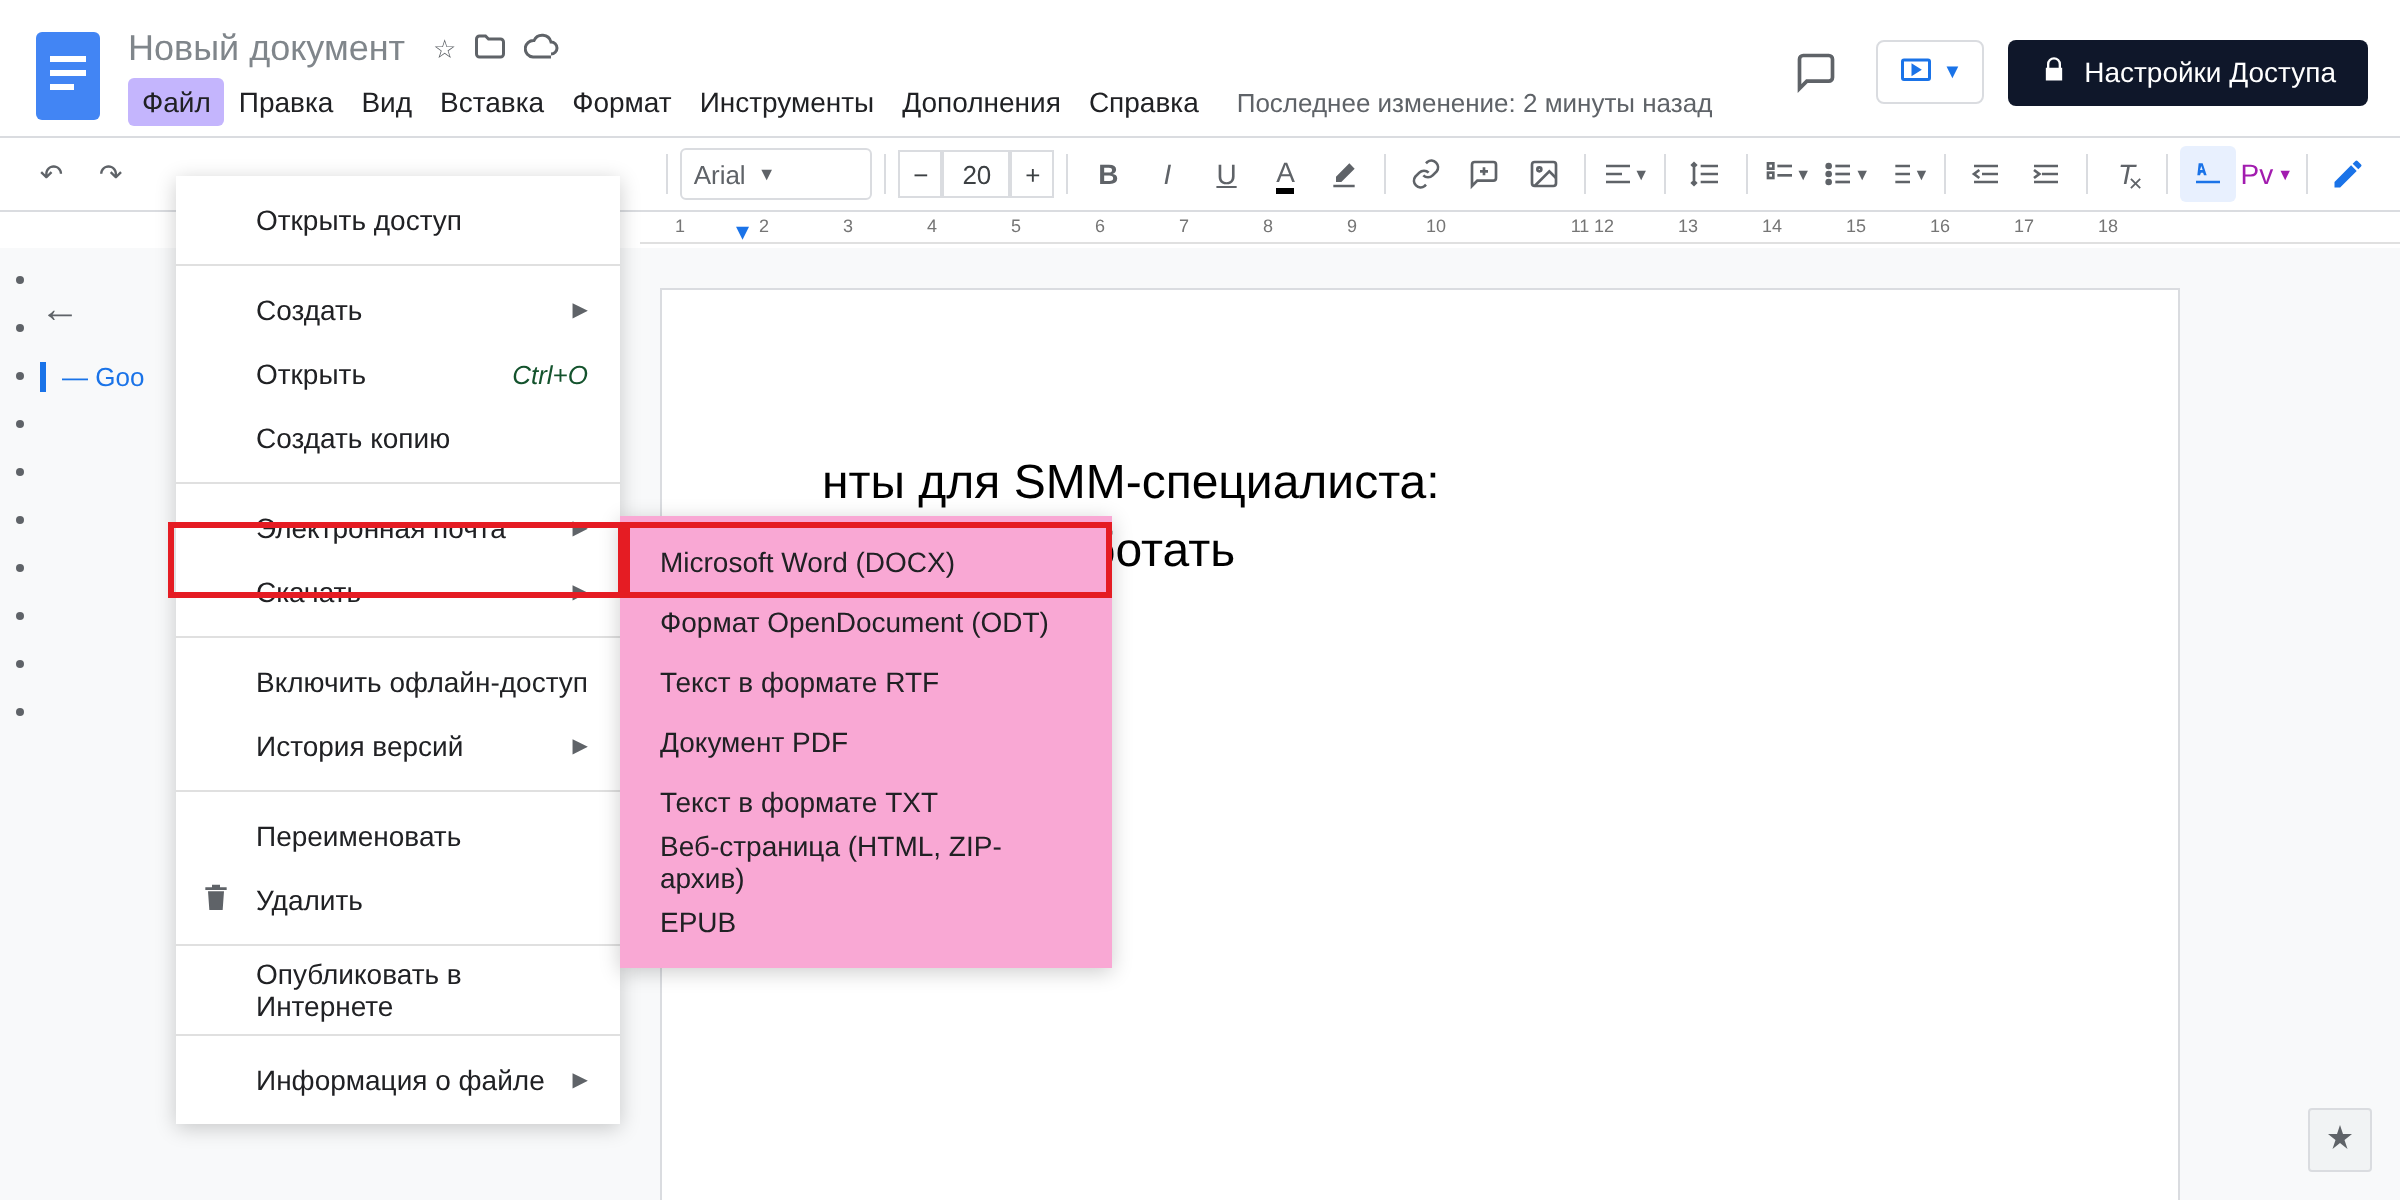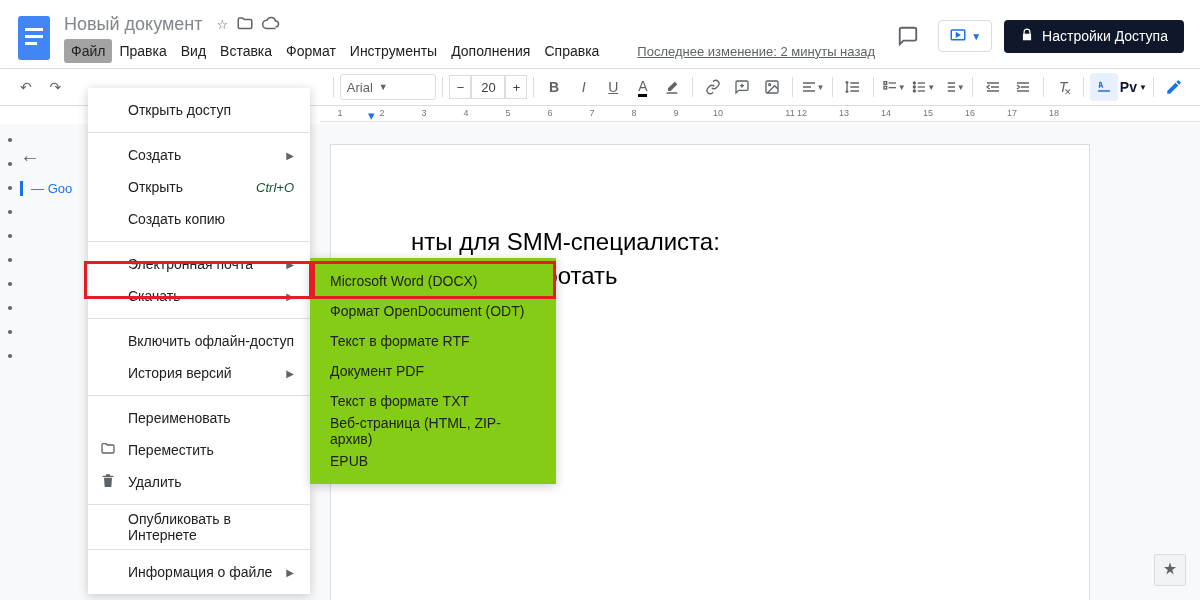--- a/index.html
+++ b/index.html
@@ -42,26 +42,25 @@
   }
   .menu-row { display: flex; align-items: center; height: 26px; }
   .menu-item {
     padding: 4px 7px;
     font-size: 14px;
     color: #202124;
     cursor: pointer;
     border-radius: 3px;
   }
   .menu-item.active {
-    background: #a3a3a3;
+    background: #c4b5fd;
   }
   .last-edit {
-    margin-left: 31px;
-    color: #5f6368;
-    text-decoration: underline;
+    margin-left: 12px;
+    color: #5f6368;
     font-size: 13px;
   }
   .header-right {
     display: flex;
     align-items: center;
     gap: 12px;
     padding-top: 8px;
   }
   .hr-icon {
     width: 36px; height: 36px;
@@ -267,21 +266,21 @@
   .menu-dropdown .mi.highlighted {
     
   }
 
   
   .submenu {
     position: absolute;
     left: 310px;
     top: 258px;
     width: 246px;
-    background: #84cc16;
+    background: #f9a8d4;
     box-shadow: 0 2px 10px rgba(0,0,0,.2);
     z-index: 101;
     padding: 8px 0;
   }
   .submenu .si {
     height: 30px;
     display: flex;
     align-items: center;
     padding: 0 20px;
     font-size: 14px;
@@ -494,21 +493,21 @@
   <div class="tb-sep"></div>
   <div class="tb-btn">
     <span style="position:relative"><i>T</i><span style="position:absolute;right:-4px;bottom:-2px;font-size:9px">✕</span></span>
   </div>
   <div class="tb-sep"></div>
   <div class="tb-btn blue-hl">
     <svg width="16" height="16" viewBox="0 0 24 24" fill="#1a73e8">
         <path d="M3 17h18v2H3zM5 4h3l3 9h-2l-.7-2H6.7L6 13H4zm2 2l-1 3h2z"></path>
       </svg>
   </div>
-  <div class="tb-btn" style="font-weight:bold;color:#0f172a">
+  <div class="tb-btn" style="font-weight:normal;color:#a21caf">
     <span>Pv</span>
       <span style="font-size:8px;margin-left:2px">▼</span>
   </div>
   <div class="tb-sep"></div>
   <div class="tb-right">
     <div class="tb-btn" style="color:#1a73e8">
       <svg width="18" height="18" viewBox="0 0 24 24" fill="#1a73e8">
           <path d="M3 17.25V21h3.75L17.81 9.94l-3.75-3.75L3 17.25zM20.71 7.04a1 1 0 0 0 0-1.41l-2.34-2.34a1 1 0 0 0-1.41 0l-1.83 1.83 3.75 3.75 1.83-1.83z"></path>
         </svg>
     </div>
@@ -601,26 +600,20 @@
     </div>
   <div class="mi">
       <span>История версий</span>
       <span class="arrow">▶</span>
     </div>
   <div class="divider"></div>
   <div class="mi">
       <span>Переименовать</span>
     </div>
   <div class="mi">
-    <span class="mi-icon"><svg width="16" height="16" viewBox="0 0 24 24" fill="none" stroke="#5f6368" stroke-width="2">
-          <path d="M3 6a2 2 0 0 1 2-2h4l2 2h8a2 2 0 0 1 2 2v8a2 2 0 0 1-2 2H5a2 2 0 0 1-2-2z"></path>
-        </svg></span>
-    <span>Переместить</span>
-  </div>
-  <div class="mi">
     <span class="mi-icon"><svg width="16" height="16" viewBox="0 0 24 24" fill="#5f6368">
           <path d="M6 7h12l-1 14H7zM4 4h16v2H4zM9 2h6v2H9z"></path>
         </svg></span>
     <span>Удалить</span>
   </div>
   <div class="divider"></div>
   <div class="mi">
       <span>Опубликовать в Интернете</span>
     </div>
   <div class="divider"></div>

